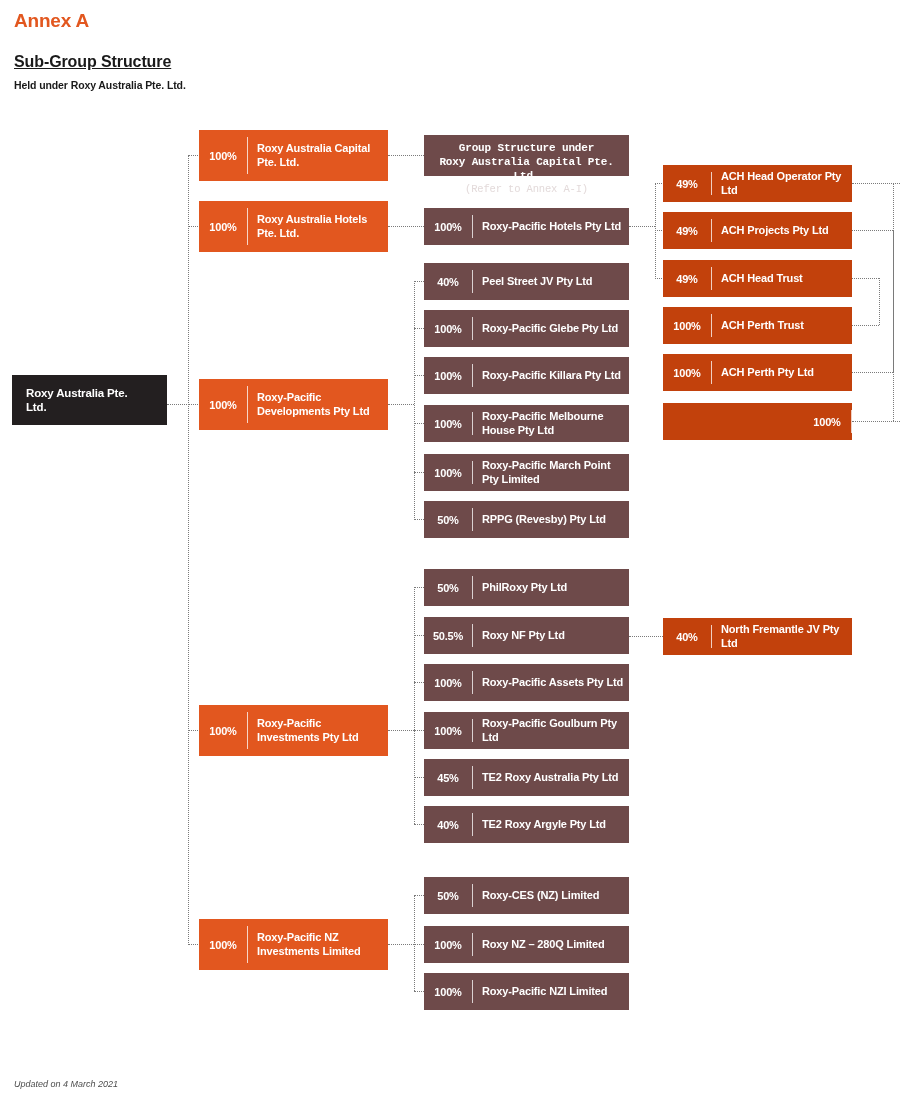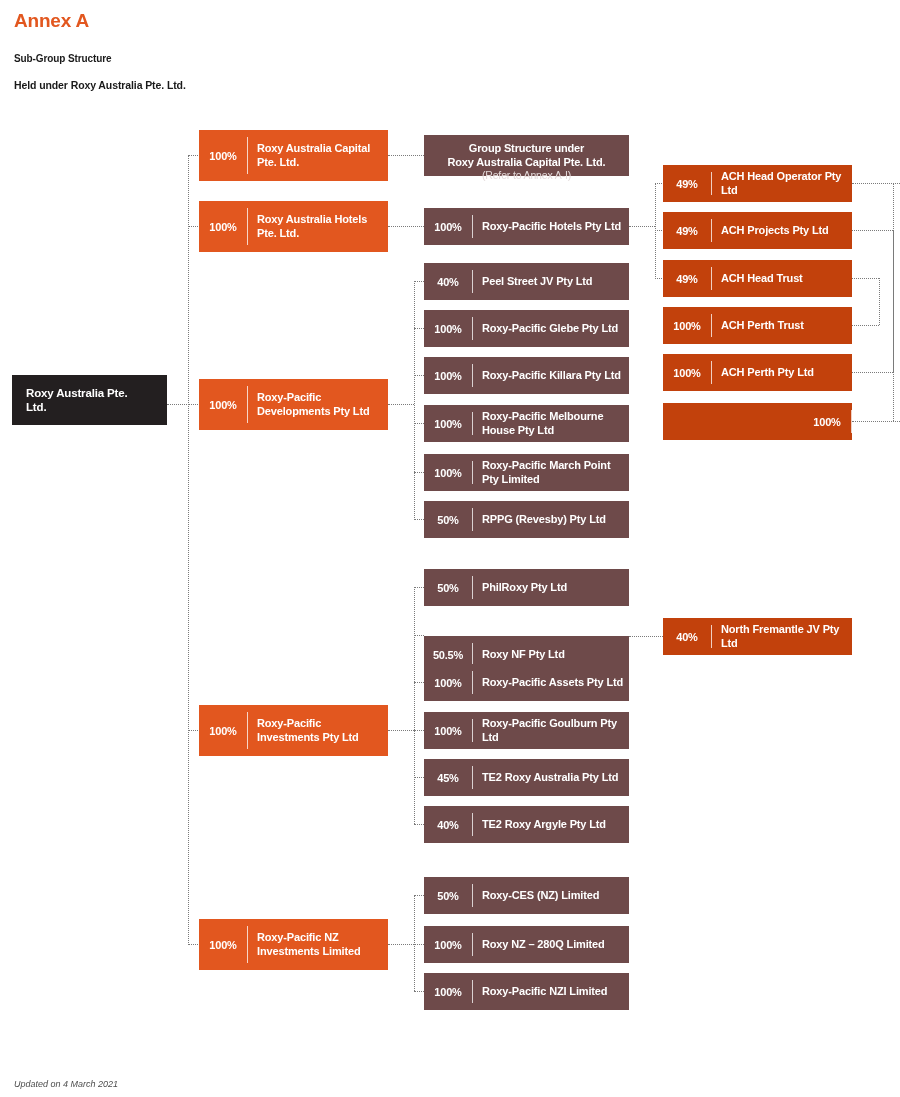--- a/index.html
+++ b/index.html
@@ -18,23 +18,24 @@
     position: absolute;
     left: 14px; top: 10px;
     font-size: 19px;
     font-weight: bold;
     color: #E2571F;
     letter-spacing: -0.2px;
   }
   #subgroup-heading {
     position: absolute;
     left: 14px; top: 53px;
-    font-size: 10px;
+    font-size: 16px;
     font-weight: bold;
     color: #1a1a1a;
+    text-decoration: underline;
     letter-spacing: -0.1px;
     text-align: right;
   }
   #held-under-line {
     position: absolute;
     left: 14px; top: 79px;
     font-size: 10.5px;
     font-weight: bold;
     color: #1a1a1a;
     letter-spacing: -0.1px;
@@ -94,20 +95,21 @@
 
   .node.orange .pct,
   .node.maroon .pct,
   .node.green  .pct { width: 48px; }
 
   
   .node.centered {
     display: block;
     text-align: center;
     padding: 6px 6px 0 6px;
+    font-family: Liberation Mono, monospace;
   }
   .node.centered .cline {
     font-size: 11px;
     font-weight: bold;
     line-height: 1.28;
     letter-spacing: -0.15px;
   }
   .node.centered .cline.sub {
     font-weight: normal;
     color: #e3dada;
@@ -270,21 +272,21 @@
   <div class="divider"></div>
   <div class="nlabel">RPPG (Revesby) Pty Ltd</div>
 </div>
 
 <div class="node maroon" style="left:424px; top:569px; width:205px; height:37px;">
   <div class="pct">50%</div>
   <div class="divider"></div>
   <div class="nlabel">PhilRoxy Pty Ltd</div>
 </div>
 
-<div class="node maroon" style="left:424px; top:636px; width:205px; height:37px;">
+<div class="node maroon" style="left:424px; top:617px; width:205px; height:37px;">
   <div class="pct">50.5%</div>
   <div class="divider"></div>
   <div class="nlabel">Roxy NF Pty Ltd</div>
 </div>
 
 <div class="node maroon" style="left:424px; top:664px; width:205px; height:37px;">
   <div class="pct">100%</div>
   <div class="divider"></div>
   <div class="nlabel">Roxy-Pacific Assets Pty Ltd</div>
 </div>

